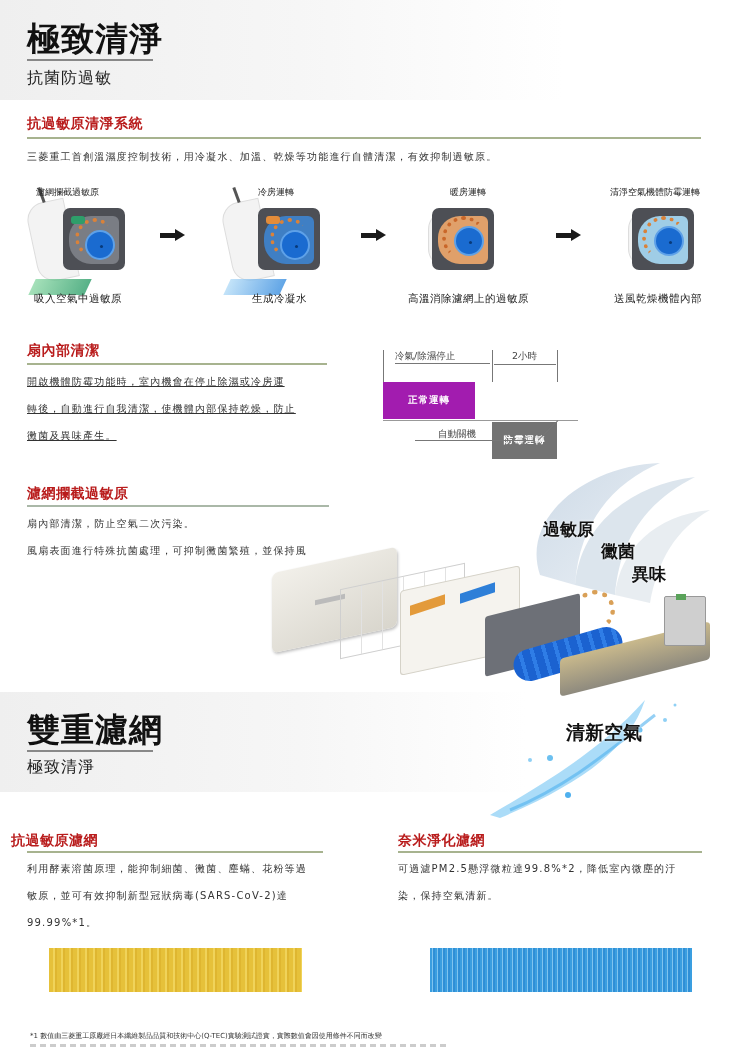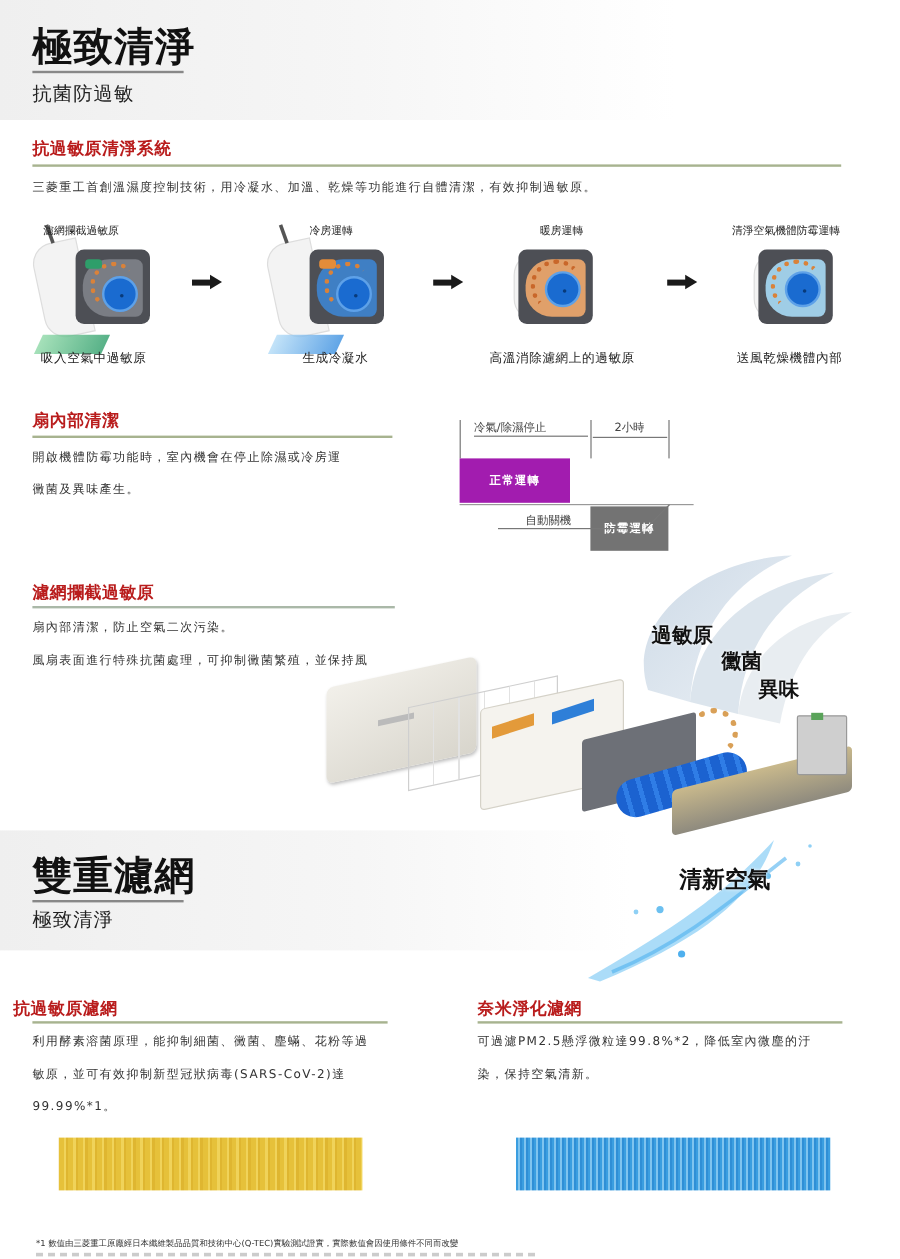--- a/index.html
+++ b/index.html
@@ -128,22 +128,23 @@
     <div class="dots-arc" style="left:10px;top:8px;width:44px;height:44px;border-color:#d9823a;border-right-color:transparent;border-bottom-color:transparent;"></div>
     <div class="fan-circle" style="left:22px;top:18px;">
         <div class="fan-dot"></div>
       </div>
   </div>
 </div>
 <div class="step-cap" style="left:614px;top:292px;">送風乾燥機體內部</div>
 
 <div class="sec-head" style="left:27px;top:342px;">扇內部清潔</div>
 <div class="sec-rule" style="left:27px;top:363px;width:300px;"></div>
-<div class="body-text" style="left:27px;top:368px;">
+<div class="body-text" style="left:27px;top:368px;text-decoration:underline;">
   <div>開啟機體防霉功能時，室內機會在停止除濕或冷房運</div>
+  <div>轉後，自動進行自我清潔，使機體內部保持乾燥，防止</div>
   <div>黴菌及異味產生。</div>
 </div>
 
 <div>
   <div class="td-line" style="left:383px;top:350px;width:1px;height:32px;"></div>
   <div class="td-line" style="left:492px;top:350px;width:1px;height:32px;"></div>
   <div class="td-line" style="left:557px;top:350px;width:1px;height:32px;"></div>
   <div class="td-label" style="left:395px;top:350px;">冷氣/除濕停止</div>
   <div class="td-line" style="left:395px;top:363px;width:95px;height:1px;transform:rotate(0deg);"></div>
   <div class="td-label" style="left:512px;top:350px;">2小時</div>

